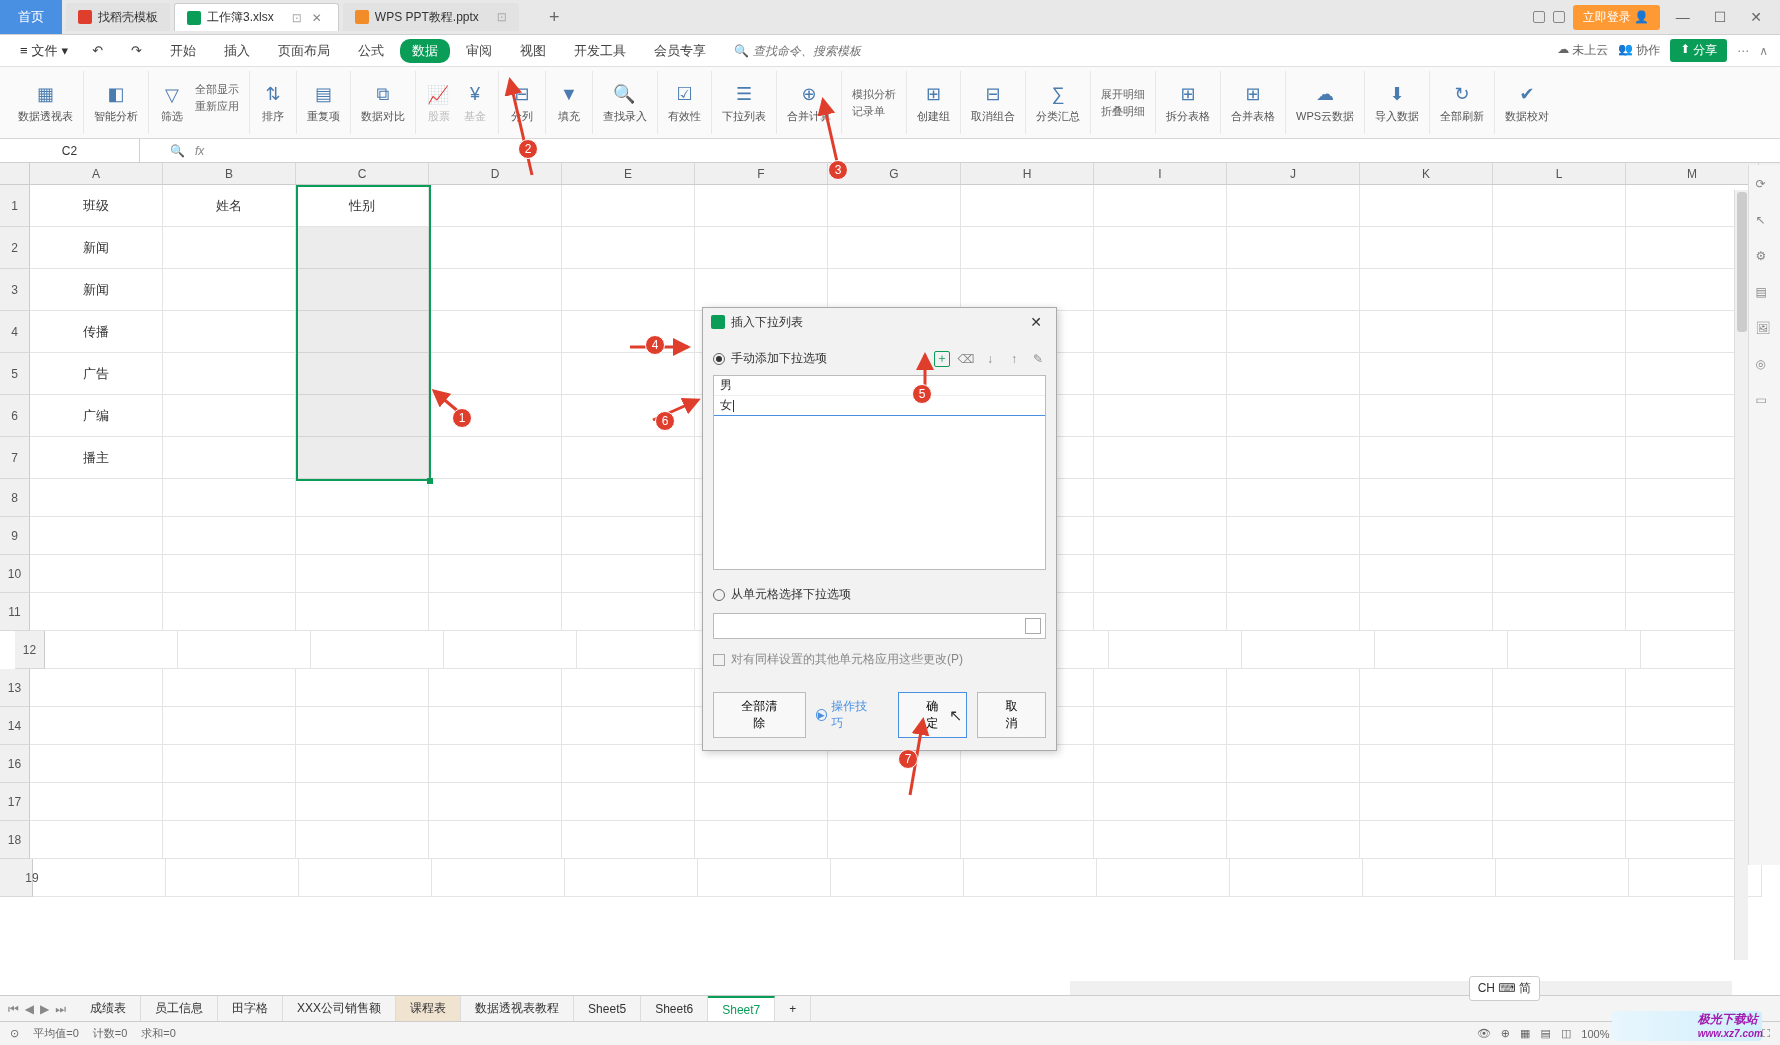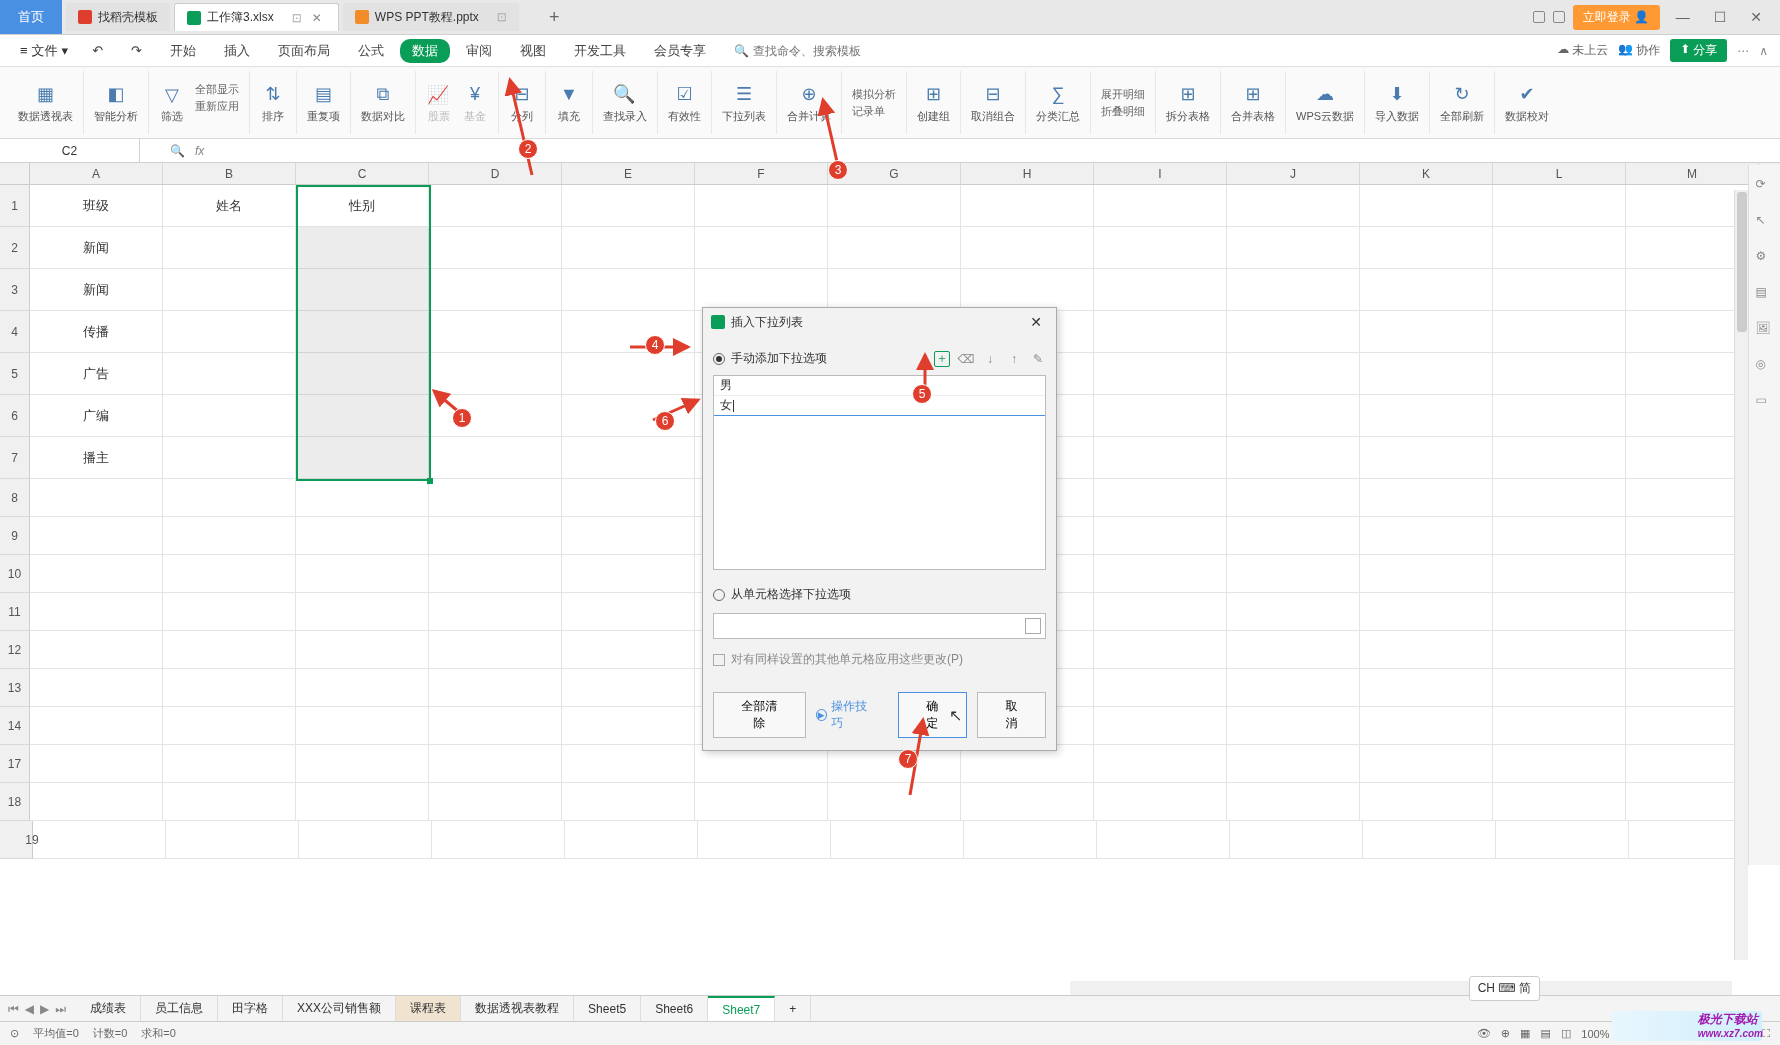--- a/index.html
+++ b/index.html
@@ -18,21 +18,21 @@
 .login-btn { background: #ff9933; color: #fff; padding: 4px 10px; border-radius: 3px; display: flex; gap: 4px; align-items: center; }
 .win-btn { padding: 4px 8px; color: #666; font-size: 14px; }
 .sqicon { display: inline-block; width: 12px; height: 12px; border: 1px solid #888; border-radius: 2px; }
 
 
 .menubar { height: 32px; background: #fff; display: flex; align-items: center; padding: 0 12px; gap: 4px; border-bottom: 1px solid #e0e0e0; }
 .file-menu { display: flex; align-items: center; gap: 4px; padding: 0 8px; font-size: 13px; }
 .mitem { padding: 0 12px; font-size: 13px; color: #444; height: 100%; display: flex; align-items: center; }
 .mitem.active { background: #0a9d58; color: #fff; border-radius: 10px; padding: 3px 12px; height: auto; }
 .menu-right { margin-left: auto; display: flex; gap: 10px; align-items: center; }
-.search-input { border: none; color: #15803d; width: 140px; font-size: 12px; }
+.search-input { border: none; color: #15803d; width: 140px; font-size: 12px; font-style: italic; }
 .share-btn { background: #0a9d58; color: #fff; padding: 3px 10px; border-radius: 3px; display: flex; gap: 3px; }
 .cloud-link { color: #666; display: flex; gap: 3px; }
 
 
 .ribbon { height: 72px; background: #fafafa; border-bottom: 1px solid #d8d8d8; display: flex; padding: 4px 8px; }
 .rgroup { display: flex; flex-direction: column; align-items: center; justify-content: center; padding: 0 10px; border-right: 1px solid #e8e8e8; gap: 2px; font-size: 11px; color: #555; }
 .rgroup.noborder { border-right: none; }
 .ricon { width: 26px; height: 26px; display: flex; align-items: center; justify-content: center; color: #4a7cb0; font-size: 18px; }
 .rsubrow { display: flex; flex-direction: column; gap: 2px; font-size: 11px; color: #666; }
 .rcol { display: flex; flex-direction: column; align-items: center; gap: 1px; }
@@ -489,21 +489,21 @@
         <div class="cell"></div>
         <div class="cell"></div>
         <div class="cell"></div>
         <div class="cell"></div>
         <div class="cell"></div>
         <div class="cell"></div>
         <div class="cell"></div>
         <div class="cell"></div>
       </div>
       <div class="rowwrap row small">
-        <div class="rowh" style="height: 38px;">12</div>
+        <div class="rowh" style="height: 38px; margin-left: 15px;">12</div>
         <div class="cell"></div>
         <div class="cell"></div>
         <div class="cell"></div>
         <div class="cell"></div>
         <div class="cell"></div>
         <div class="cell"></div>
         <div class="cell"></div>
         <div class="cell"></div>
         <div class="cell"></div>
         <div class="cell"></div>
@@ -522,20 +522,36 @@
         <div class="cell"></div>
         <div class="cell"></div>
         <div class="cell"></div>
         <div class="cell"></div>
         <div class="cell"></div>
         <div class="cell"></div>
         <div class="cell"></div>
       </div>
       <div class="rowwrap row small">
         <div class="rowh" style="height: 38px;">14</div>
+        <div class="cell"></div>
+        <div class="cell"></div>
+        <div class="cell"></div>
+        <div class="cell"></div>
+        <div class="cell"></div>
+        <div class="cell"></div>
+        <div class="cell"></div>
+        <div class="cell"></div>
+        <div class="cell"></div>
+        <div class="cell"></div>
+        <div class="cell"></div>
+        <div class="cell"></div>
+        <div class="cell"></div>
+      </div>
+      <div class="rowwrap row small">
+        <div class="rowh" style="height: 38px;">16</div>
         <div class="cell"></div>
         <div class="cell"></div>
         <div class="cell"></div>
         <div class="cell"></div>
         <div class="cell"></div>
         <div class="cell"></div>
         <div class="cell"></div>
         <div class="cell"></div>
         <div class="cell"></div>
         <div class="cell"></div>

